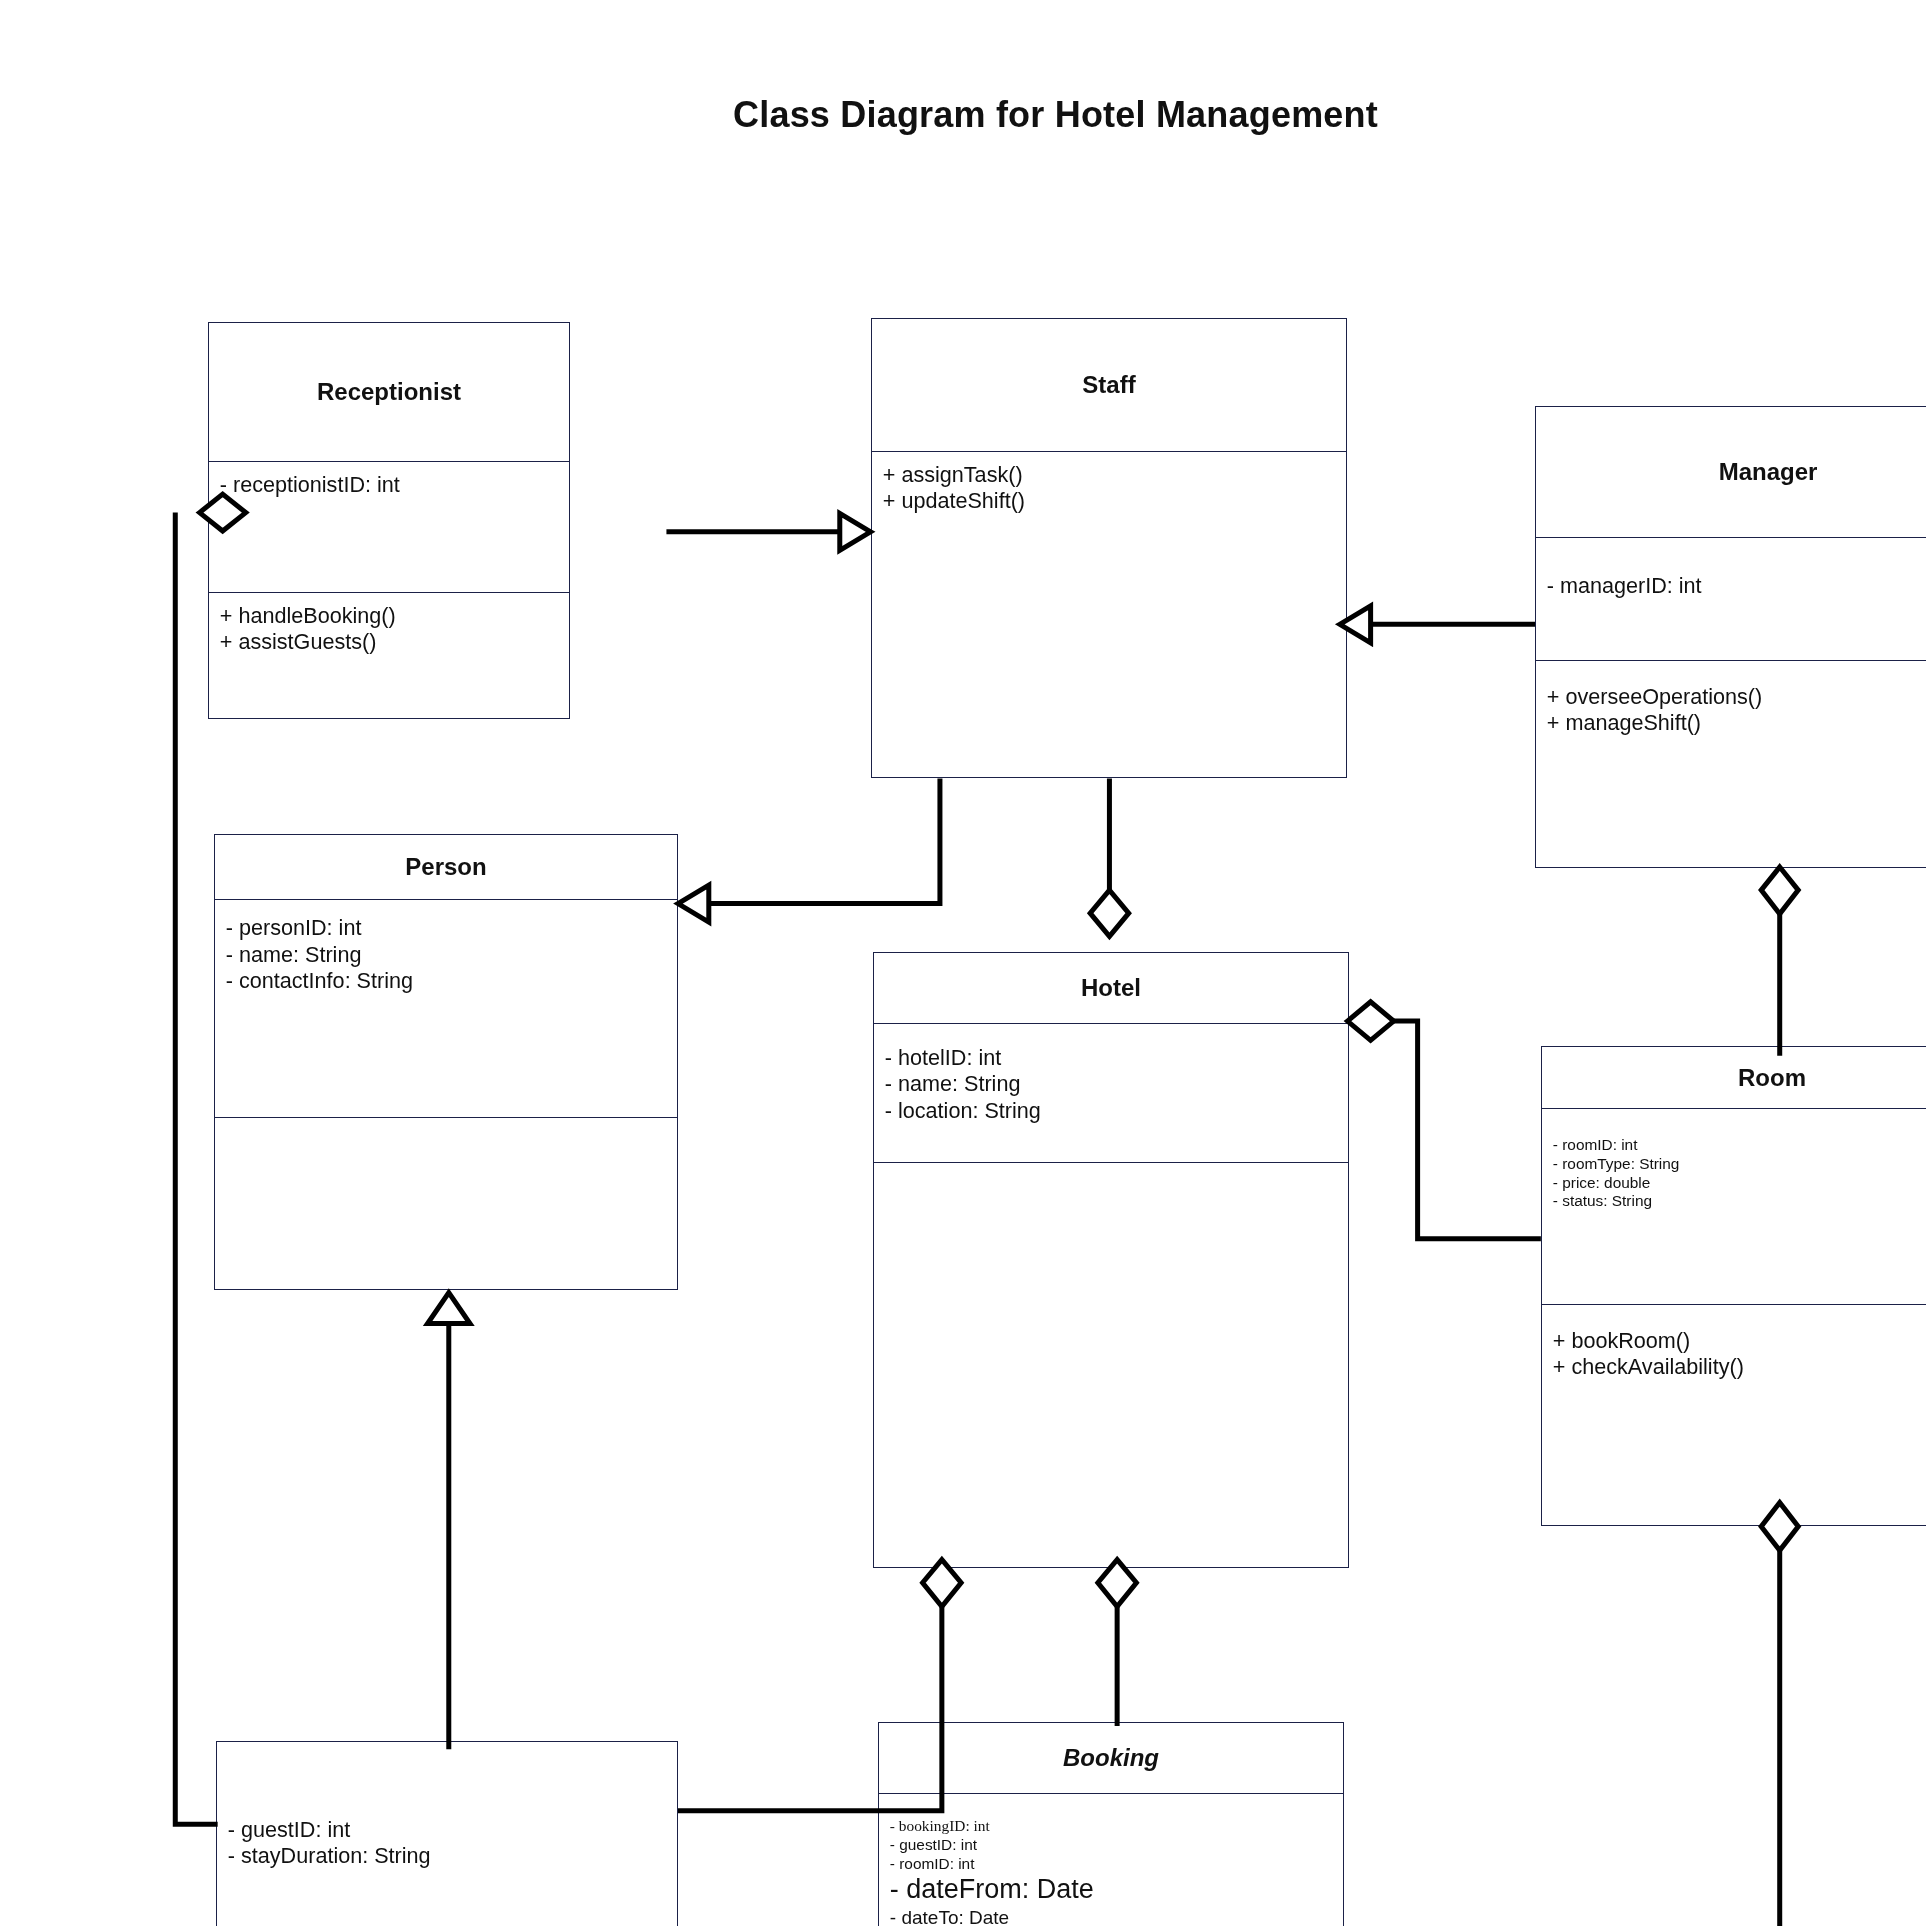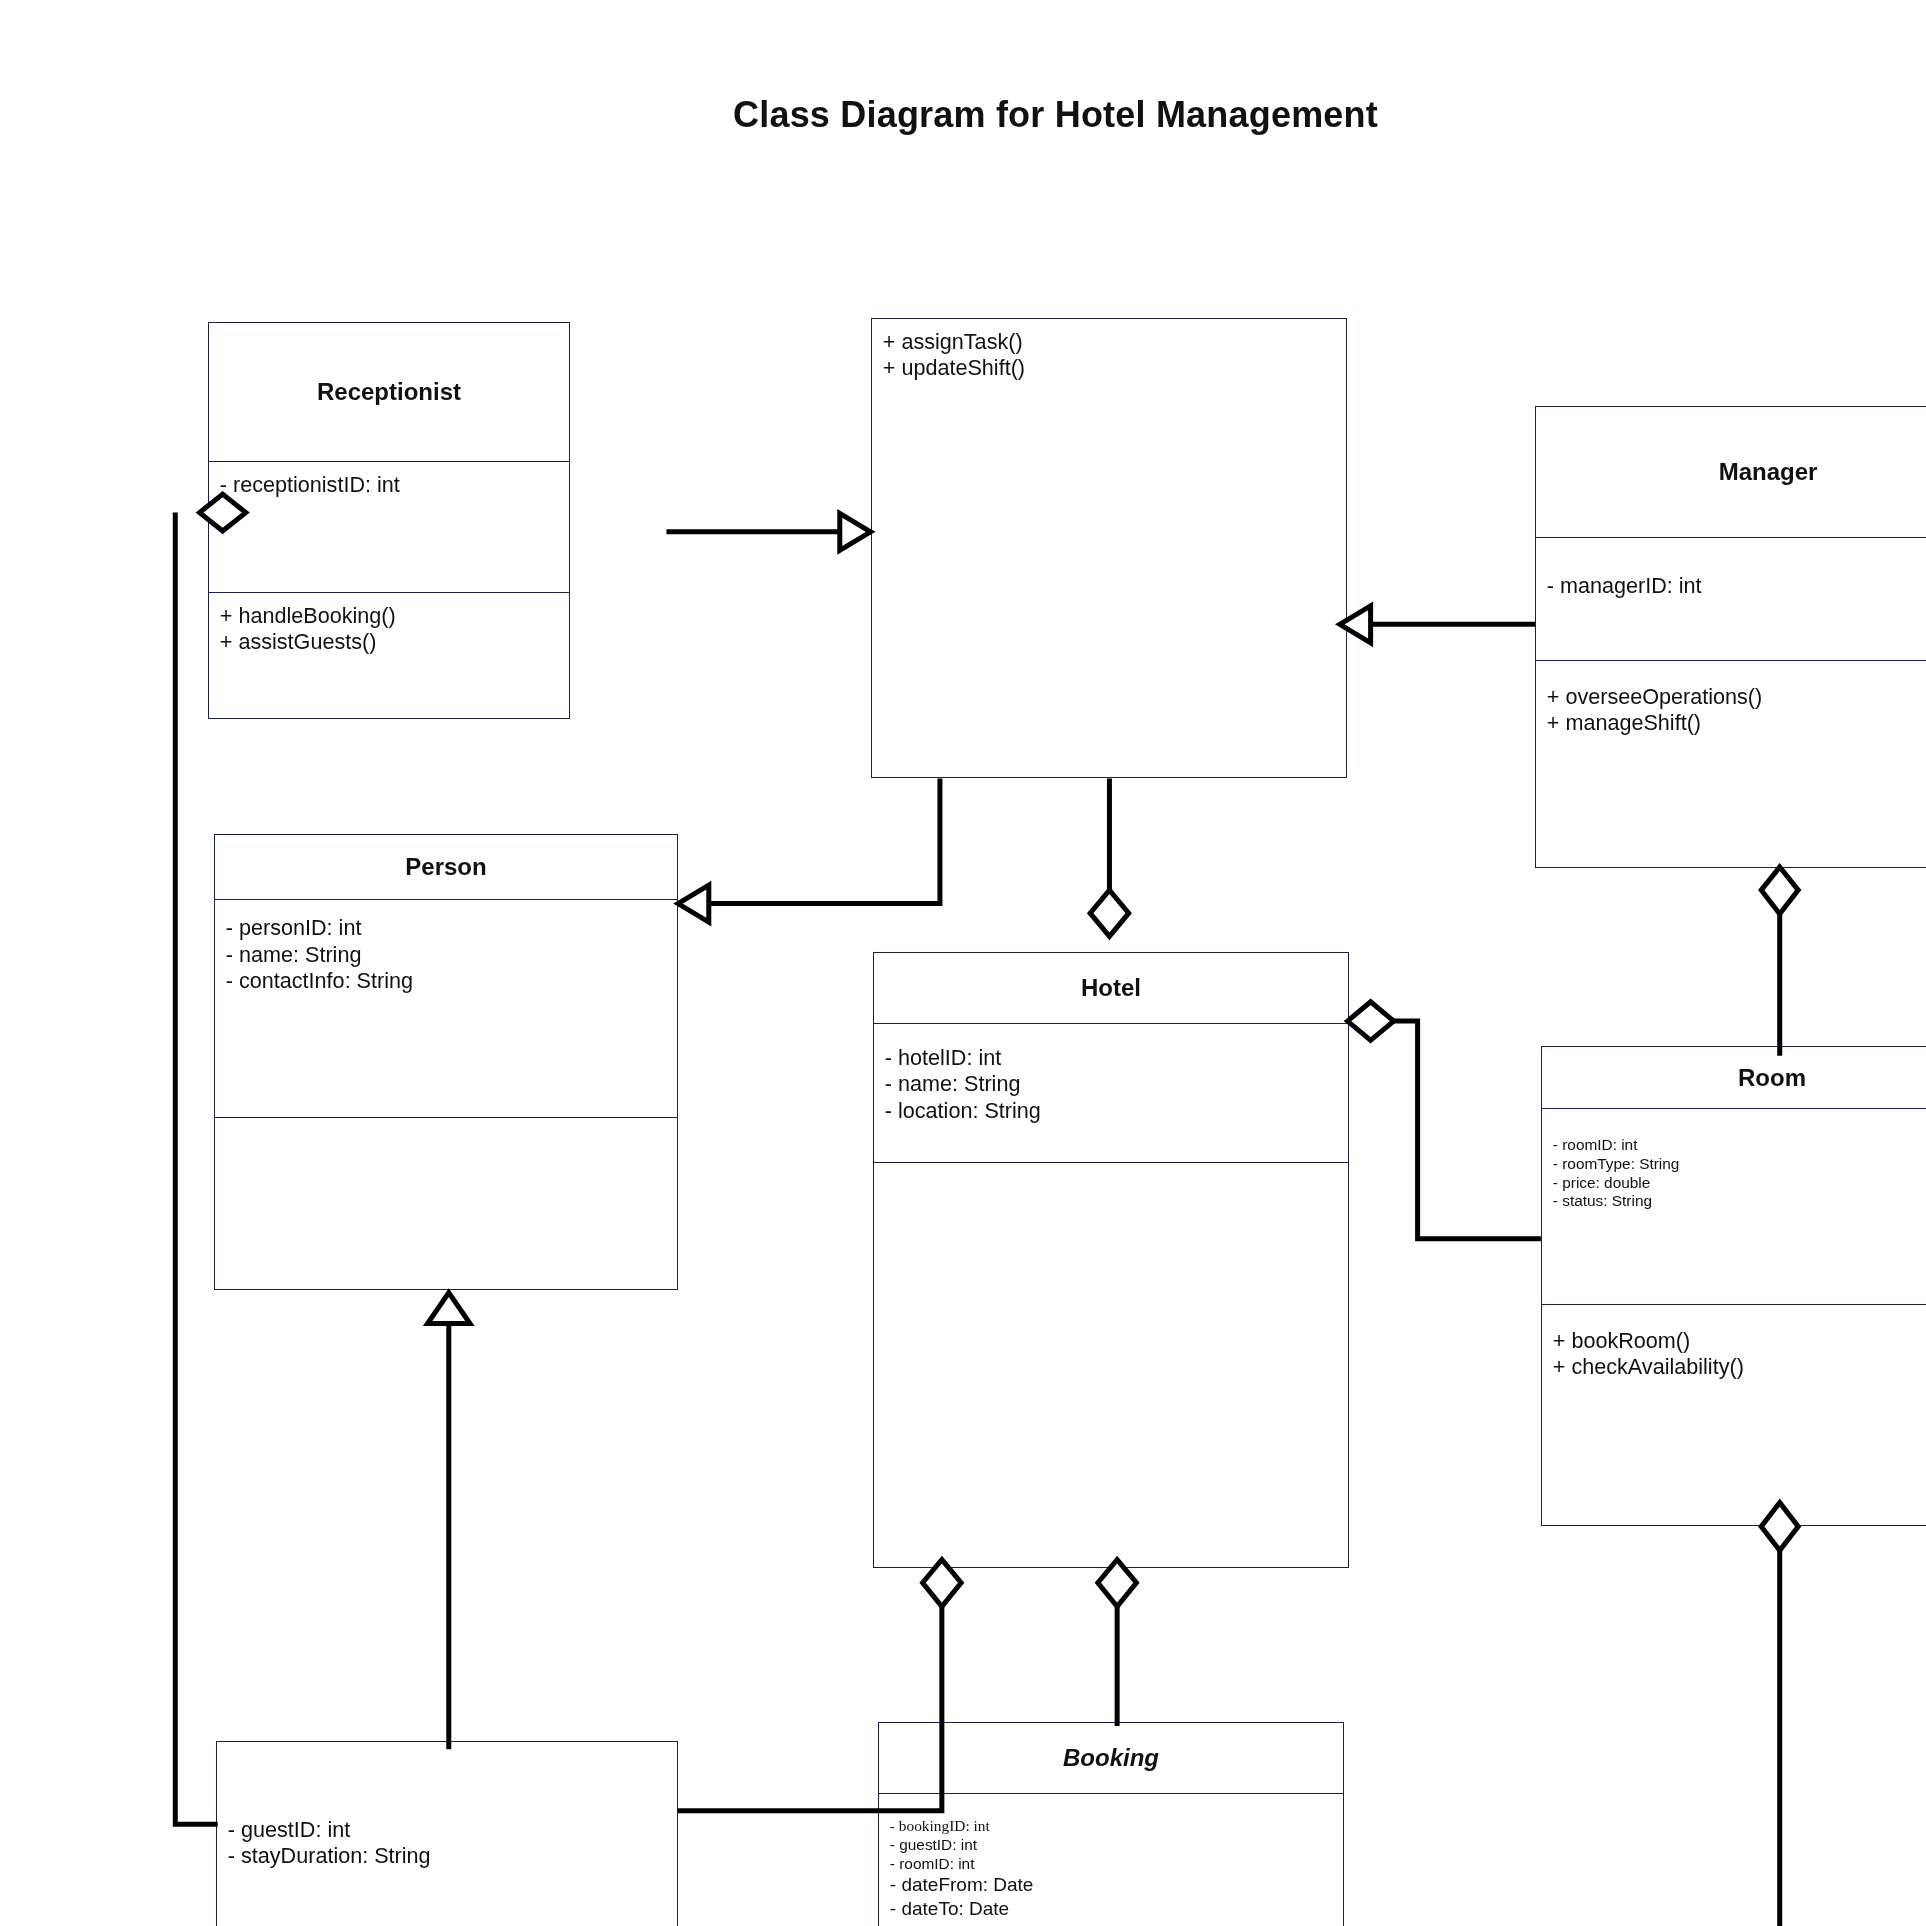--- a/index.html
+++ b/index.html
@@ -80,20 +80,21 @@
     <div class="uml-attrs f-lg" style="height:131px;">
       <span class="ln">- receptionistID: int</span>
     </div>
     <div class="uml-ops f-lg" style="height:125px;">
       <span class="ln">+ handleBooking()</span>
       <span class="ln">+ assistGuests()</span>
     </div>
   </div>
 
   <div class="uml-class" style="left:871px;top:318px;width:476px;height:460px;">
+    <div class="uml-name" style="height:133px;">Staff</div>
     <div class="uml-ops f-lg" style="height:191px;">
       <span class="ln">+ assignTask()</span>
       <span class="ln">+ updateShift()</span>
     </div>
   </div>
 
   <div class="uml-class" style="left:1535px;top:406px;width:466px;height:462px;">
     <div class="uml-name" style="height:131px;">Manager</div>
     <div class="uml-attrs f-lg" style="height:123px;padding-top:35px;">
       <span class="ln">- managerID: int</span>
@@ -144,20 +145,20 @@
     </div>
 
   </div>
 
   <div class="uml-class" style="left:878px;top:1722px;width:466px;height:545px;">
     <div class="uml-name" style="height:71px;font-style:italic;">Booking</div>
     <div class="uml-attrs" style="height:270px;padding-top:23px;">
       <span class="ln" style="font-size:15.4px;font-family:Liberation Serif, serif;">- bookingID: int</span>
       <span class="ln" style="font-size:15.4px;">- guestID: int</span>
       <span class="ln" style="font-size:15.4px;">- roomID: int</span>
-      <span class="ln" style="font-size:19px;">- dateFrom: Date</span>
+      <span class="ln" style="font-size:27px;">- dateFrom: Date</span>
       <span class="ln" style="font-size:19px;">- dateTo: Date</span>
     </div>
 
   </div>
 
 </div>
 
 
 </body></html>

